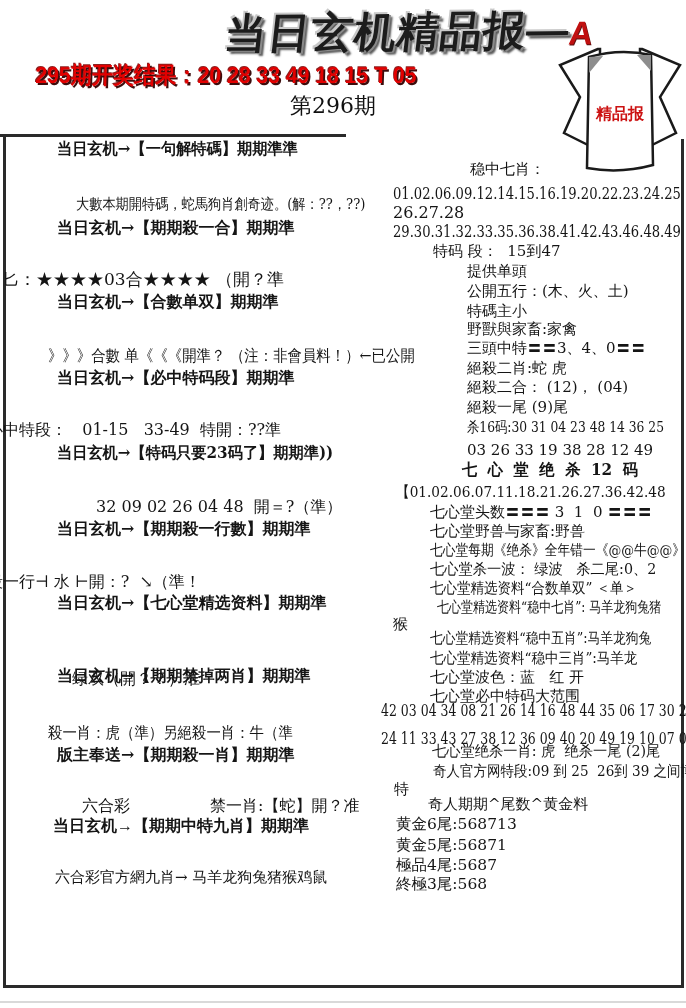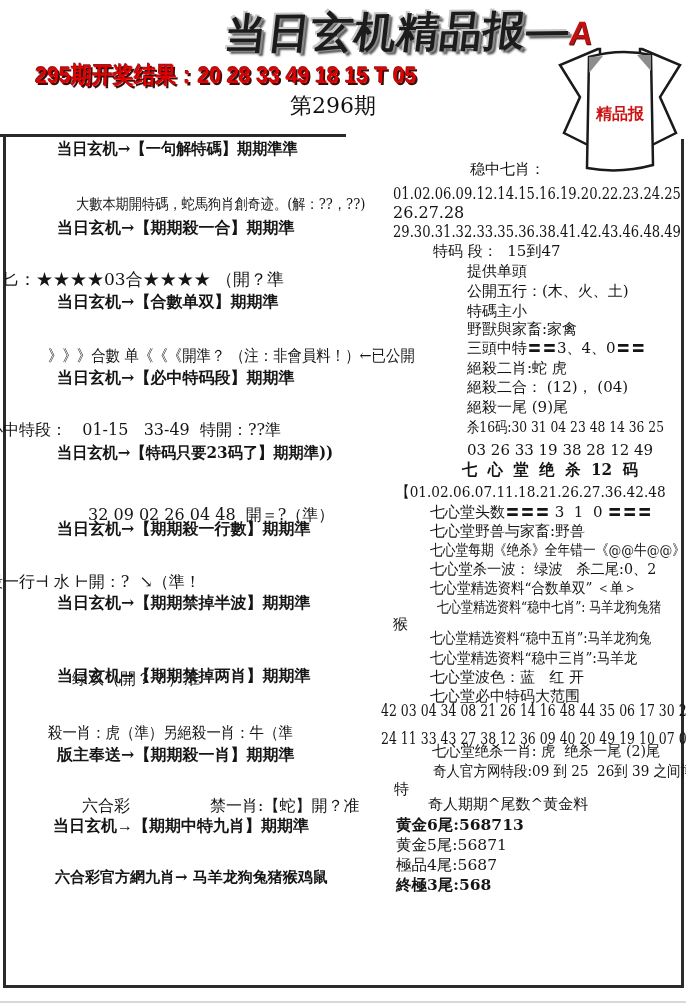--- a/index.html
+++ b/index.html
@@ -60,31 +60,31 @@
   <div>
     <div class="line b sq95" style="left:57px;top:140px;">当日玄机→【一句解特碼】期期準準</div>
     <div class="line sq88" style="left:76px;top:196px;">大數本期開特碼，蛇馬狗肖創奇迹。(解：??，??)</div>
     <div class="line b" style="left:57px;top:219px;">当日玄机→【期期殺一合】期期準</div>
     <div class="line f17" style="left:2px;top:270px;">匕：★★★★03合★★★★ （開？準</div>
     <div class="line b" style="left:57px;top:293px;">当日玄机→【合數单双】期期準</div>
     <div class="line sq90 f16" style="left:48px;top:347px;">》》》合數 单《《《開準？ （注：非會員料！）←已公開</div>
     <div class="line b" style="left:57px;top:369px;">当日玄机→【必中特码段】期期準</div>
     <div class="line f16" style="left:-13px;top:421px;">必中特段：   01-15   33-49  特開：??準</div>
     <div class="line b sq95" style="left:57px;top:444px;">当日玄机→【特码只要23码了】期期準))</div>
-    <div class="line f16" style="left:88px;top:498px;margin-top:8px;">32 09 02 26 04 48  開＝?（準）</div>
+    <div class="line f16" style="left:96px;top:498px;">32 09 02 26 04 48  開＝?（準）</div>
     <div class="line b" style="left:57px;top:520px;">当日玄机→【期期殺一行數】期期準</div>
     <div class="line f16" style="left:-13px;top:573px;">殺一行⊣ 水 ⊢開：?  ↘（準！</div>
-    <div class="line b" style="left:57px;top:594px;">当日玄机→【期期禁掉半波】期期準</div>
+    <div class="line b" style="left:57px;top:594px;">当日玄机→【七心堂精选资料】期期準</div>
     <div class="line f16" style="left:72px;top:670px;">绿双（開？？）准</div>
     <div class="line b" style="left:57px;top:667px;">当日玄机→【期期禁掉两肖】期期準</div>
     <div class="line sq90 f16" style="left:48px;top:724px;">殺一肖：虎（準）另絕殺一肖：牛（準</div>
     <div class="line b" style="left:57px;top:746px;">版主奉送→【期期殺一肖】期期準</div>
     <div class="line f16" style="left:82px;top:797px;">六合彩　　　　　禁一肖:【蛇】開？准</div>
     <div class="line b" style="left:53px;top:817px;font-family:Liberation Serif, serif;">当日玄机→【期期中特九肖】期期準</div>
-    <div class="line" style="left:55px;top:869px;font-weight:bold;">六合彩官方網九肖→ 马羊龙狗兔猪猴鸡鼠</div>
+    <div class="line" style="left:55px;top:869px;">六合彩官方網九肖→ 马羊龙狗兔猪猴鸡鼠</div>
   </div>
 
   <div>
     <div class="line" style="left:470px;top:161px;">稳中七肖：</div>
     <div class="line sq82 f16" style="left:393px;top:185px;">01.02.06.09.12.14.15.16.19.20.22.23.24.25</div>
     <div class="line f16" style="left:393px;top:204px;">26.27.28</div>
     <div class="line sq82 f16" style="left:393px;top:223px;">29.30.31.32.33.35.36.38.41.42.43.46.48.49</div>
     <div class="line" style="left:433px;top:243px;">特码 段：  15到47</div>
     <div class="line" style="left:467px;top:263px;">提供单頭</div>
     <div class="line" style="left:467px;top:283px;">公開五行：(木、火、土)</div>
@@ -108,19 +108,19 @@
     <div class="line sq85" style="left:430px;top:630px;">七心堂精选资料“稳中五肖”:马羊龙狗兔</div>
     <div class="line sq90" style="left:430px;top:650px;">七心堂精选资料“稳中三肖”:马羊龙</div>
     <div class="line" style="left:430px;top:669px;">七心堂波色：蓝   红 开</div>
     <div class="line" style="left:430px;top:688px;">七心堂必中特码大范围</div>
     <div class="line sq78 f16" style="left:381px;top:702px;">42 03 04 34 08 21 26 14 16 48 44 35 06 17 30 29 25</div>
     <div class="line sq78 f16" style="left:381px;top:730px;">24 11 33 43 27 38 12 36 09 40 20 49 19 10 07 05</div>
     <div class="line sq95" style="left:432px;top:743px;">七心堂绝杀一肖: 虎  绝杀一尾 (2)尾</div>
     <div class="line sq90" style="left:433px;top:763px;">奇人官方网特段:09 到 25  26到 39 之间博</div>
     <div class="line" style="left:394px;top:781px;">特</div>
     <div class="line" style="left:428px;top:796px;">奇人期期^尾数^黄金料</div>
-    <div class="line f155" style="left:396px;top:816px;font-weight:bold;">黄金6尾:568713</div>
+    <div class="line f155" style="left:396px;top:816px;">黄金6尾:568713</div>
     <div class="line f155" style="left:396px;top:837px;">黄金5尾:56871</div>
     <div class="line f155" style="left:396px;top:857px;">極品4尾:5687</div>
-    <div class="line f155" style="left:396px;top:876px;font-weight:bold;">終極3尾:568</div>
+    <div class="line f155" style="left:396px;top:876px;">終極3尾:568</div>
   </div>
 
 </div>
 
 </body></html>

